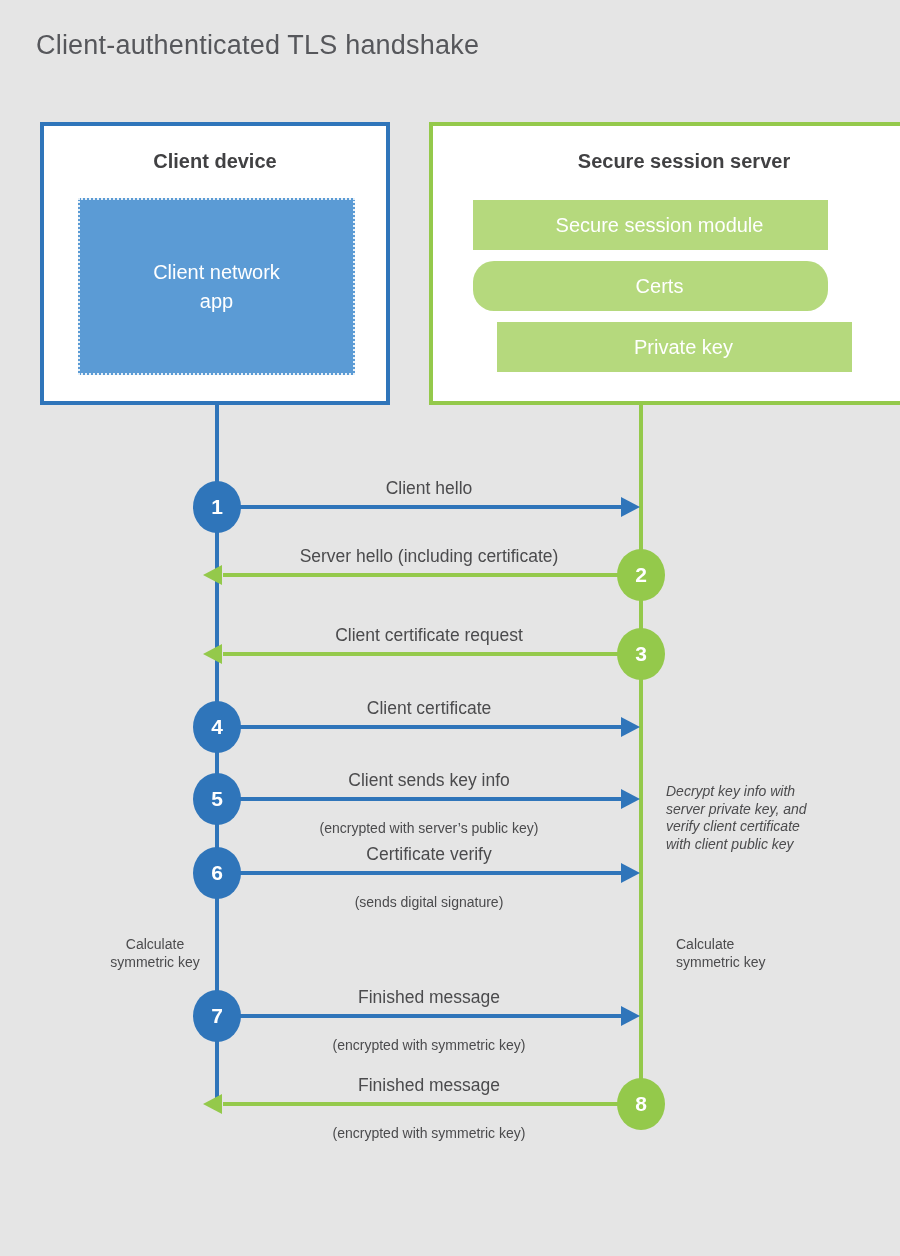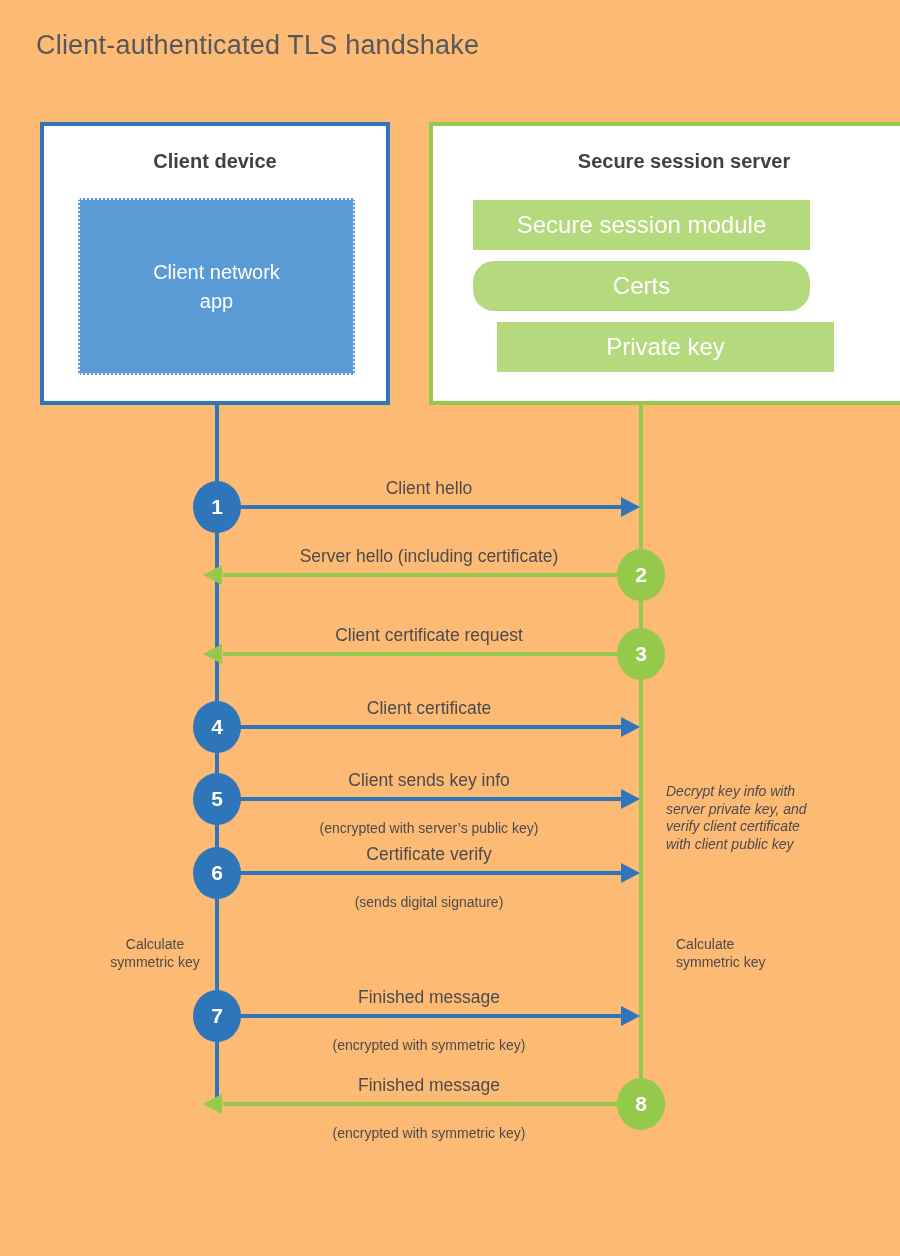--- a/index.html
+++ b/index.html
@@ -5,21 +5,21 @@
   html, body {
     margin: 0;
     padding: 0;
     background: #ffffff;
     font-family: "Liberation Sans", "DejaVu Sans", sans-serif;
   }
   #canvas {
     position: relative;
     width: 900px;
     height: 1256px;
-    background: #fdba74;
+    background: #e5e5e5;
     overflow: hidden;
   }
   .prewrap { white-space: pre-line; }
 
   
   .diagram-title {
     position: absolute;
     left: 36px;
     top: 30px;
     font-size: 27px;
@@ -74,23 +74,24 @@
     font-size: 20px;
     line-height: 29px;
   }
   .server-bar {
     position: absolute;
     left: 40px;
     width: 337px;
     height: 50px;
     background: var(--green-fill);
     color: #ffffff;
-    font-size: 24px;
+    font-size: 20px;
     line-height: 50px;
     text-align: center;
+    padding-left: 18px;
   }
   .bar-1 { top: 74px; }
   .bar-2 { top: 135px; border-radius: 21px; }
   .bar-3 { top: 196px; margin-left: 24px; }
 
   
   .lifeline {
     position: absolute;
     top: 404px;
     width: 4px;

